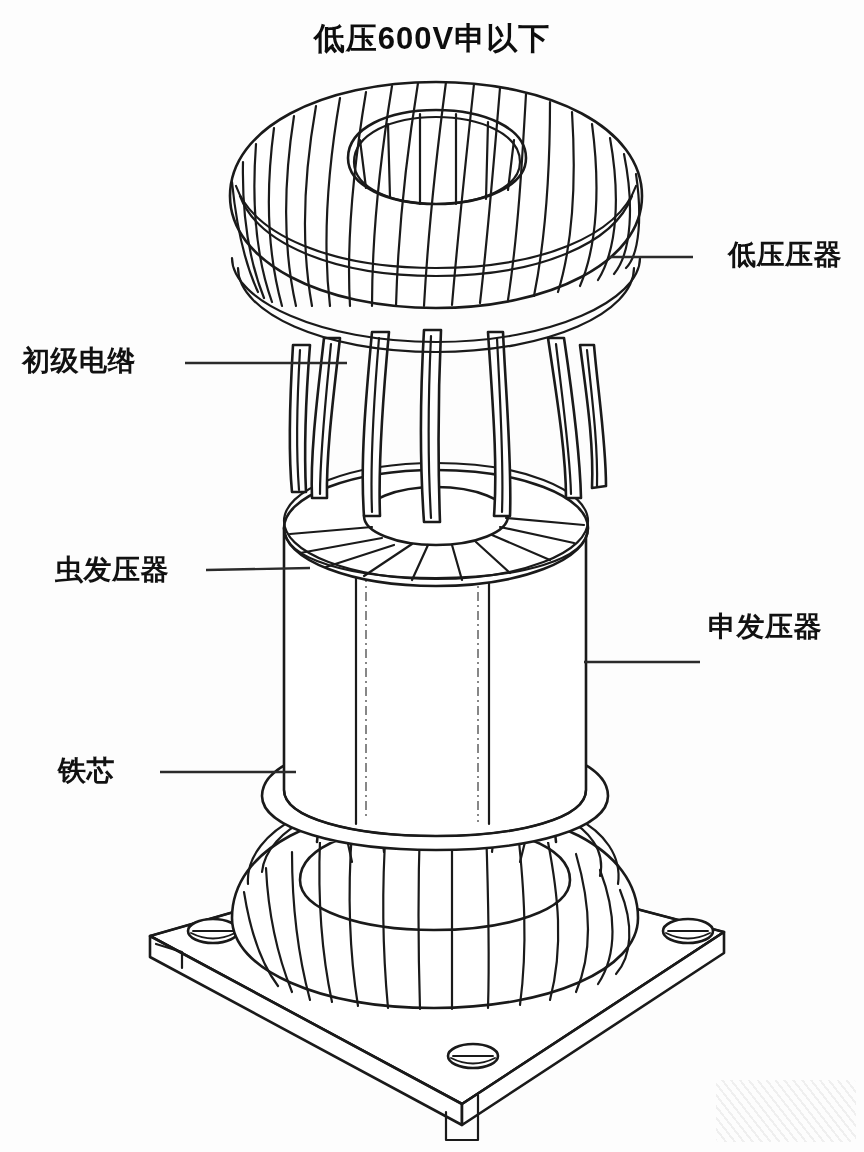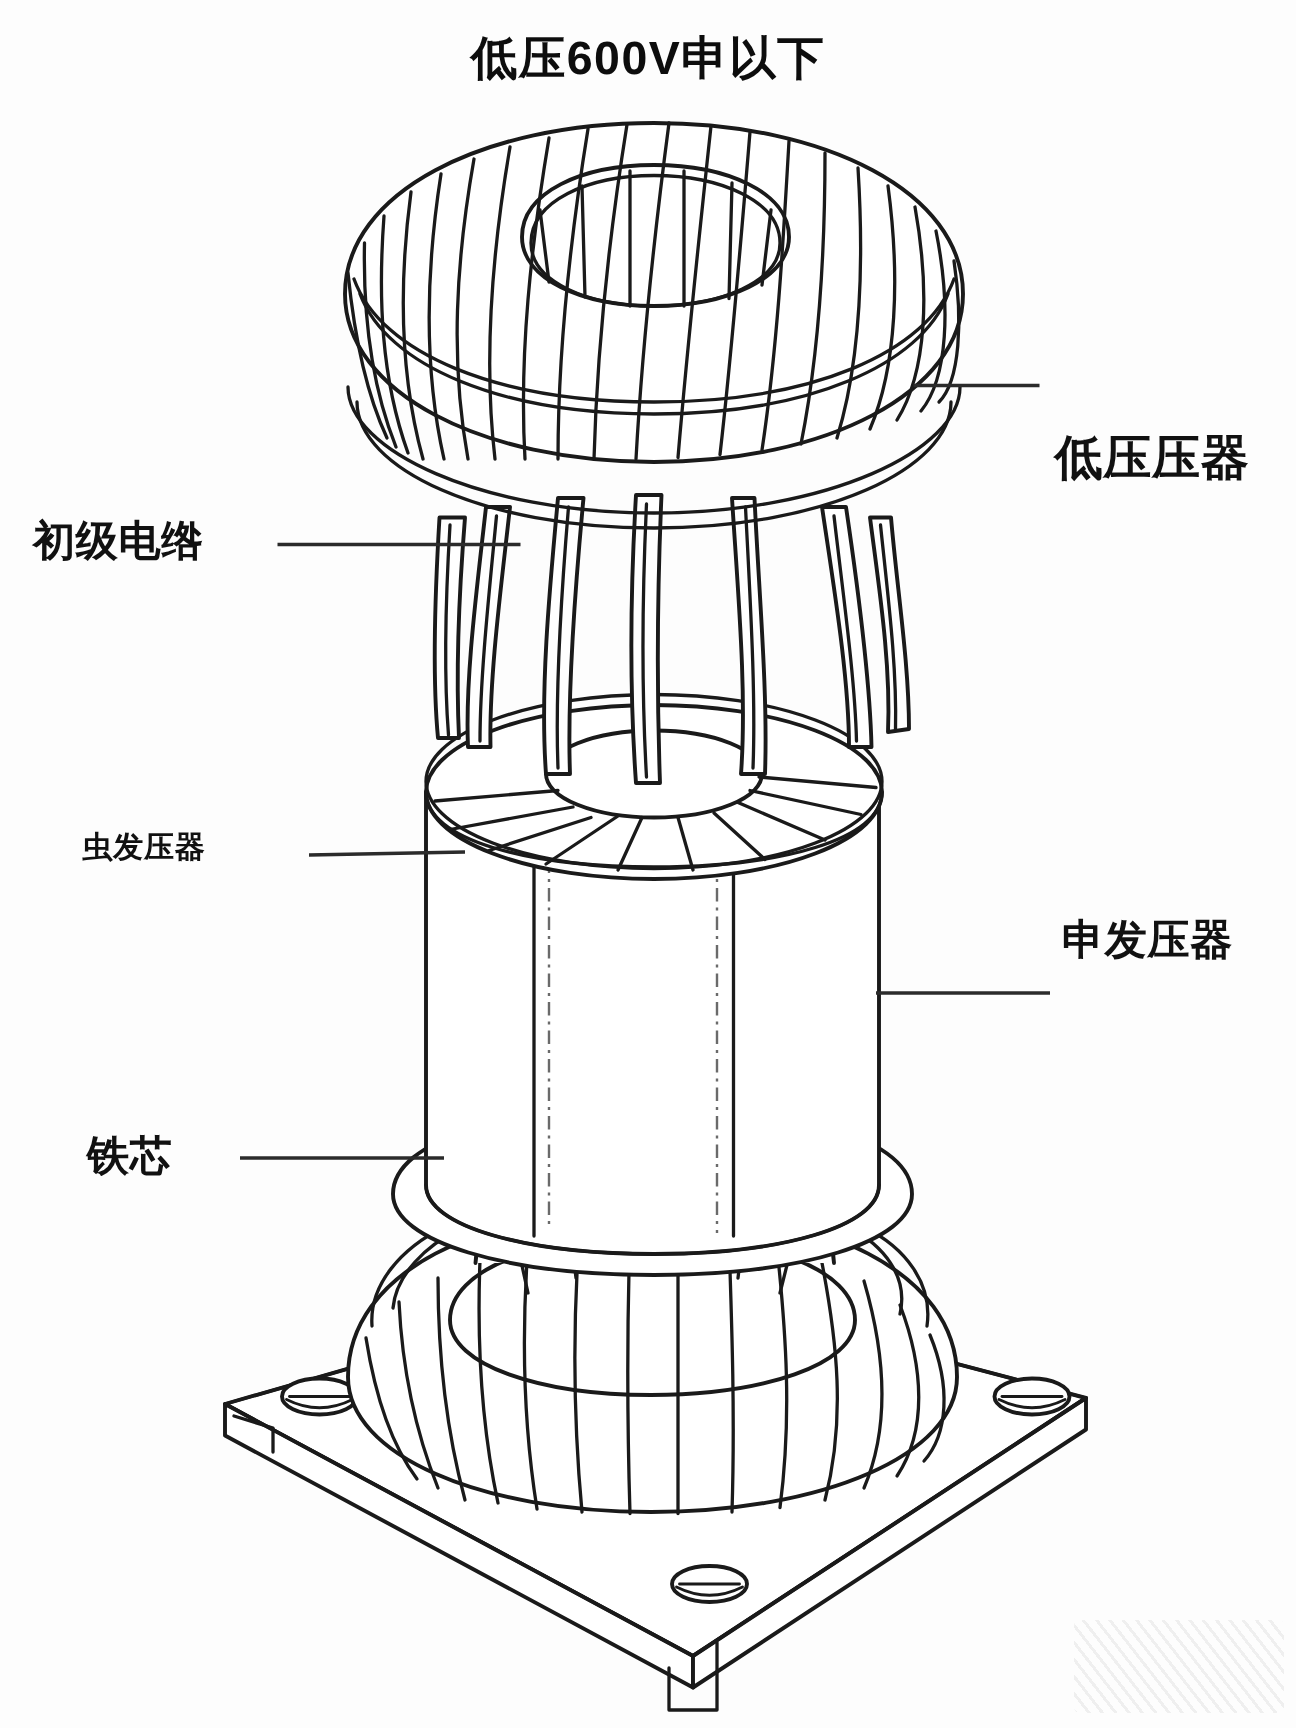--- a/index.html
+++ b/index.html
@@ -19,23 +19,23 @@
     letter-spacing:0.5px;
     font-family:"Liberation Sans","DejaVu Sans",sans-serif;
   }
   #title{
     font-size:31px;
     left:0;right:0;top:18px;text-align:center;
     position:absolute;font-weight:bold;color:#0d0d0d;
     letter-spacing:1px;
     font-family:"Liberation Sans","DejaVu Sans",sans-serif;
   }
-  #lbl-lv{ left:703px; top:236px; font-size:32px;margin-top:48px;}
+  #lbl-lv{ left:728px; top:236px; font-size:28px;}
   #lbl-primary{ left:22px;  top:342px; font-size:28px;text-align:right;}
-  #lbl-mid{ left:55px;  top:551px; font-size:20px;}
+  #lbl-mid{ left:55px;  top:551px; font-size:28px;}
   #lbl-hv{ left:708px; top:608px; font-size:28px;}
   #lbl-core{ left:58px;  top:752px; font-size:28px;}
 
   .wm{
     position:absolute;right:8px;bottom:10px;
     width:140px;height:62px;opacity:0.055;
     background:repeating-linear-gradient(52deg,#000 0 2px,transparent 2px 7px);
     border-radius:4px;
   }
 </style>

